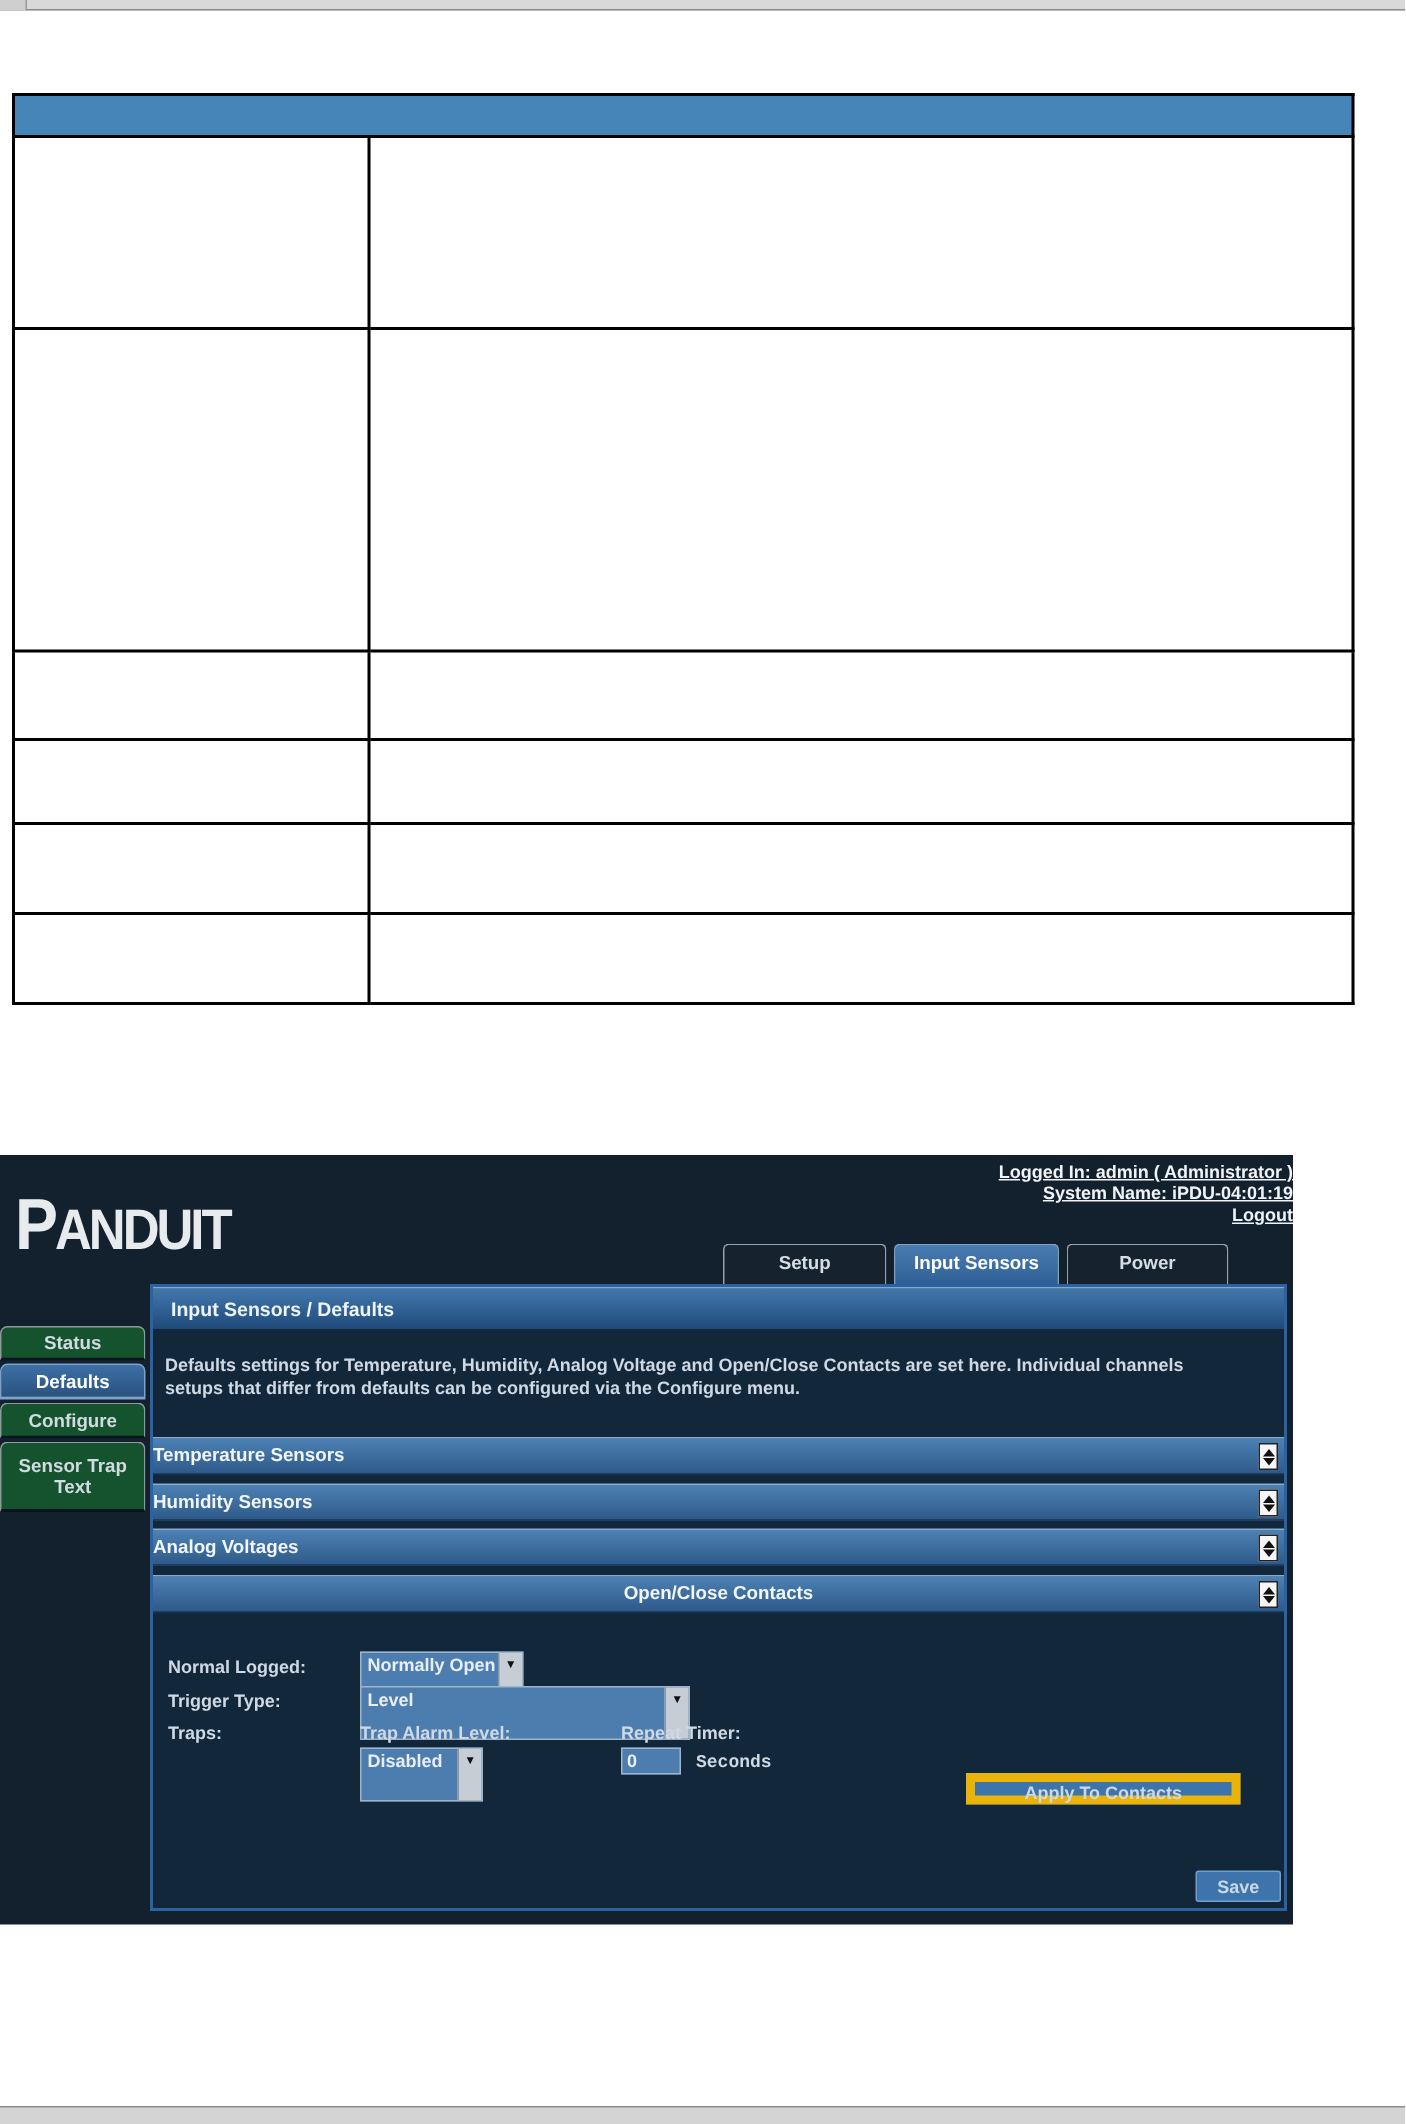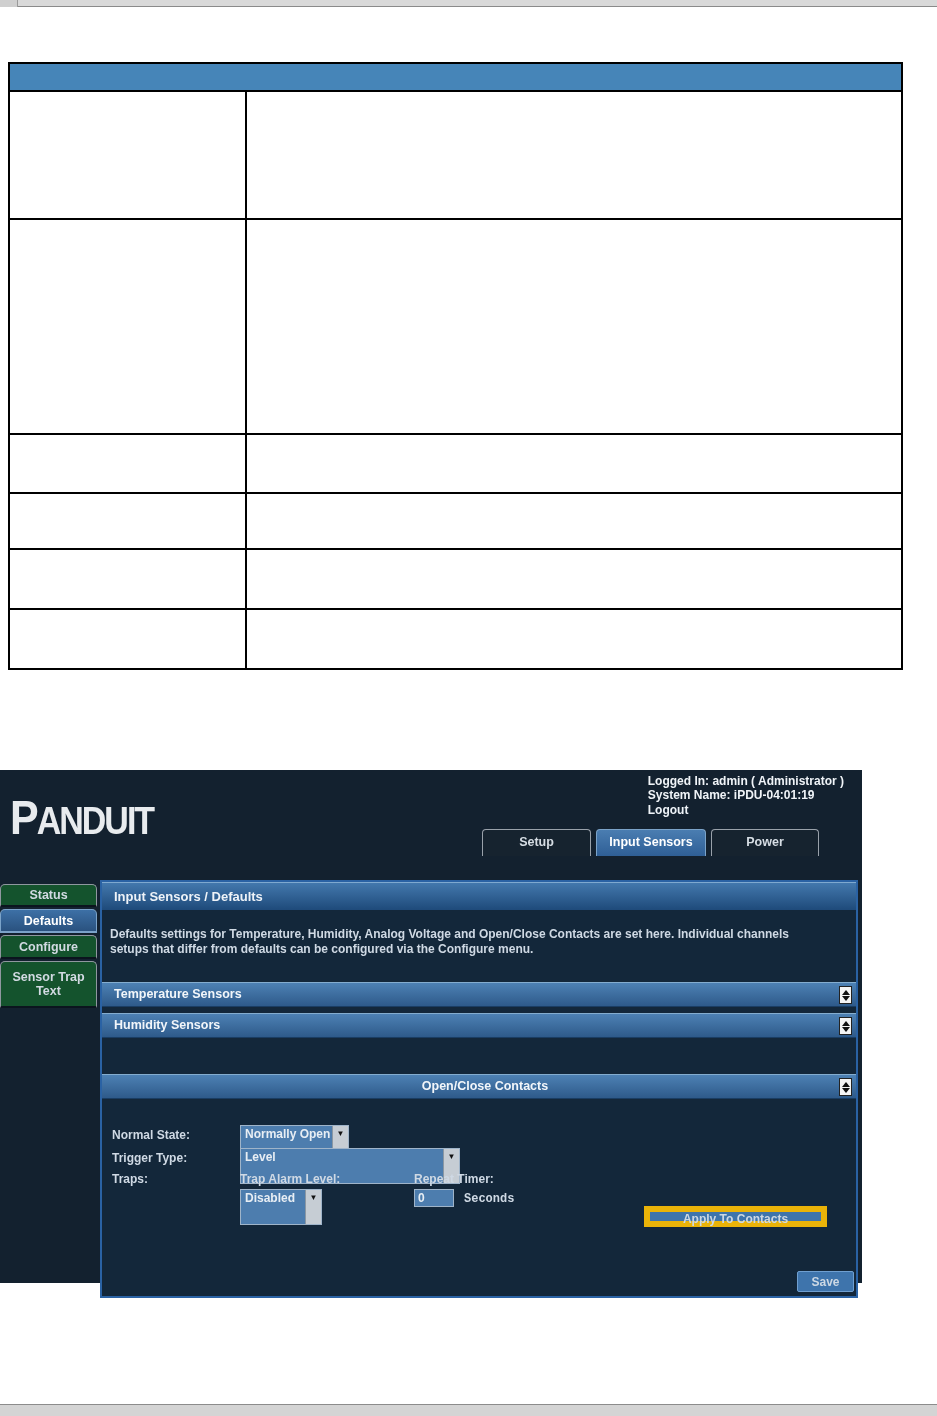--- a/index.html
+++ b/index.html
@@ -23,22 +23,22 @@
 
   
   .shot { position:absolute; left:0; top:770px; width:862px; height:513px;
     background:#13212f; color:#d3dce5; font-size:12px; font-weight:bold; }
 
   .logo { position:absolute; left:10px; top:20px; color:#e8ebee;
     font-size:34px; font-weight:bold; letter-spacing:-2px; transform:scaleY(1.12);
     transform-origin:top left; }
   .logo .big { font-size:43px; }
 
-  .hdr-info { position:absolute; right:18px; top:4px; text-align:left;
-    color:#f0f4f8; font-size:12px; line-height:14px; }
+  .hdr-info { position:absolute; right:0; top:4px; text-align:right;
+    color:#f0f4f8; font-size:12px; line-height:14px;text-decoration:underline; }
   .hdr-info .logout { color:#eef3f8; margin-top:1px; }
 
   
   .tab { position:absolute; top:59px; height:27px; line-height:25px; text-align:center;
     background:#16232f; border:1px solid #99a1aa; border-bottom:none;
     border-radius:4px 4px 0 0; color:#d6dde4; font-size:12.5px; }
   .tab.active { background:linear-gradient(#4a7db1,#2f5f96); border-color:#7ba3c9;
     color:#ffffff; }
   .tab.t-setup { left:482px; width:109px; }
   .tab.t-input { left:596px; width:110px; }
@@ -51,31 +51,31 @@
     display:flex; align-items:center; justify-content:center; line-height:14px; }
   .side-item.active { background:linear-gradient(#3d70a6,#2a527f);
     border-color:#7ba3c9; color:#ffffff; }
   .s-status   { top:114px; height:23px; }
   .s-defaults { top:139px; height:24px; }
   .s-config   { top:165px; height:24px; }
   .s-trap     { top:191px; height:47px; }
 
   
   .panel { position:absolute; left:100px; top:86px; width:758px; height:418px;
-    background:#13273a; border:2px solid #2a62a4;margin-top:24px; }
+    background:#13273a; border:2px solid #2a62a4; }
   .panel-title { position:absolute; left:0; top:0; width:100%; height:28px;
     background:linear-gradient(#4378ad,#1e4a7a); border-top:1px solid #7fa9cf;
     color:#eef3f8; font-size:13px; line-height:27px; padding-left:12px; }
   .panel-desc { position:absolute; left:8px; top:45px; width:744px;
     color:#cfd9e4; font-size:12px; line-height:15px; white-space:pre-line; }
 
   .sec-bar { position:absolute; left:0; width:754px; height:25px;
     background:linear-gradient(#4d81b4,#2e5a8a); border-top:1px solid #84adcf;
     border-bottom:1px solid #1a3d63; color:#f2f6fa; font-size:12.5px;
-    line-height:23px; padding-left:12px; }
+    line-height:23px; }
   .sec-temp { top:100px; } .sec-hum { top:131px; }
   .sec-volt { top:161px; } .sec-open { top:192px;text-align:center; }
   .updown { position:absolute; right:4px; top:3px; width:13px; height:18px;
     background:#f5f5f5; border:1px solid #222; display:flex; flex-direction:column;
     align-items:center; justify-content:center; gap:1px; }
   .updown .tri-up { width:0; height:0; border-left:4px solid transparent;
     border-right:4px solid transparent; border-bottom:5px solid #111; }
   .updown .tri-dn { width:0; height:0; border-left:4px solid transparent;
     border-right:4px solid transparent; border-top:5px solid #111; }
 
@@ -174,29 +174,36 @@
             <span class="tri-dn"></span>
           </span>
       </div>
       <div class="sec-bar sec-hum">
         <span>Humidity Sensors</span>
         <span class="updown">
             <span class="tri-up"></span>
             <span class="tri-dn"></span>
           </span>
       </div>
+      <div class="sec-bar sec-volt">
+        <span>Analog Voltages</span>
+        <span class="updown">
+            <span class="tri-up"></span>
+            <span class="tri-dn"></span>
+          </span>
+      </div>
       <div class="sec-bar sec-open">
         <span>Open/Close Contacts</span>
         <span class="updown">
             <span class="tri-up"></span>
             <span class="tri-dn"></span>
           </span>
       </div>
 
-      <div class="flabel" style="left:10px; top:246px;">Normal State:</div>
+      <div class="flabel" style="left:10px; top:246px;">Normal Logged:</div>
       <div class="dd" style="left:138px; top:243px; width:109px;">
         <span class="dd-text">Normally Open</span>
         <span class="dd-btn">▼</span>
       </div>
 
       <div class="flabel" style="left:10px; top:269px;">Trigger Type:</div>
       <div class="dd" style="left:138px; top:266px; width:220px;">
         <span class="dd-text">Level</span>
         <span class="dd-btn">▼</span>
       </div>

